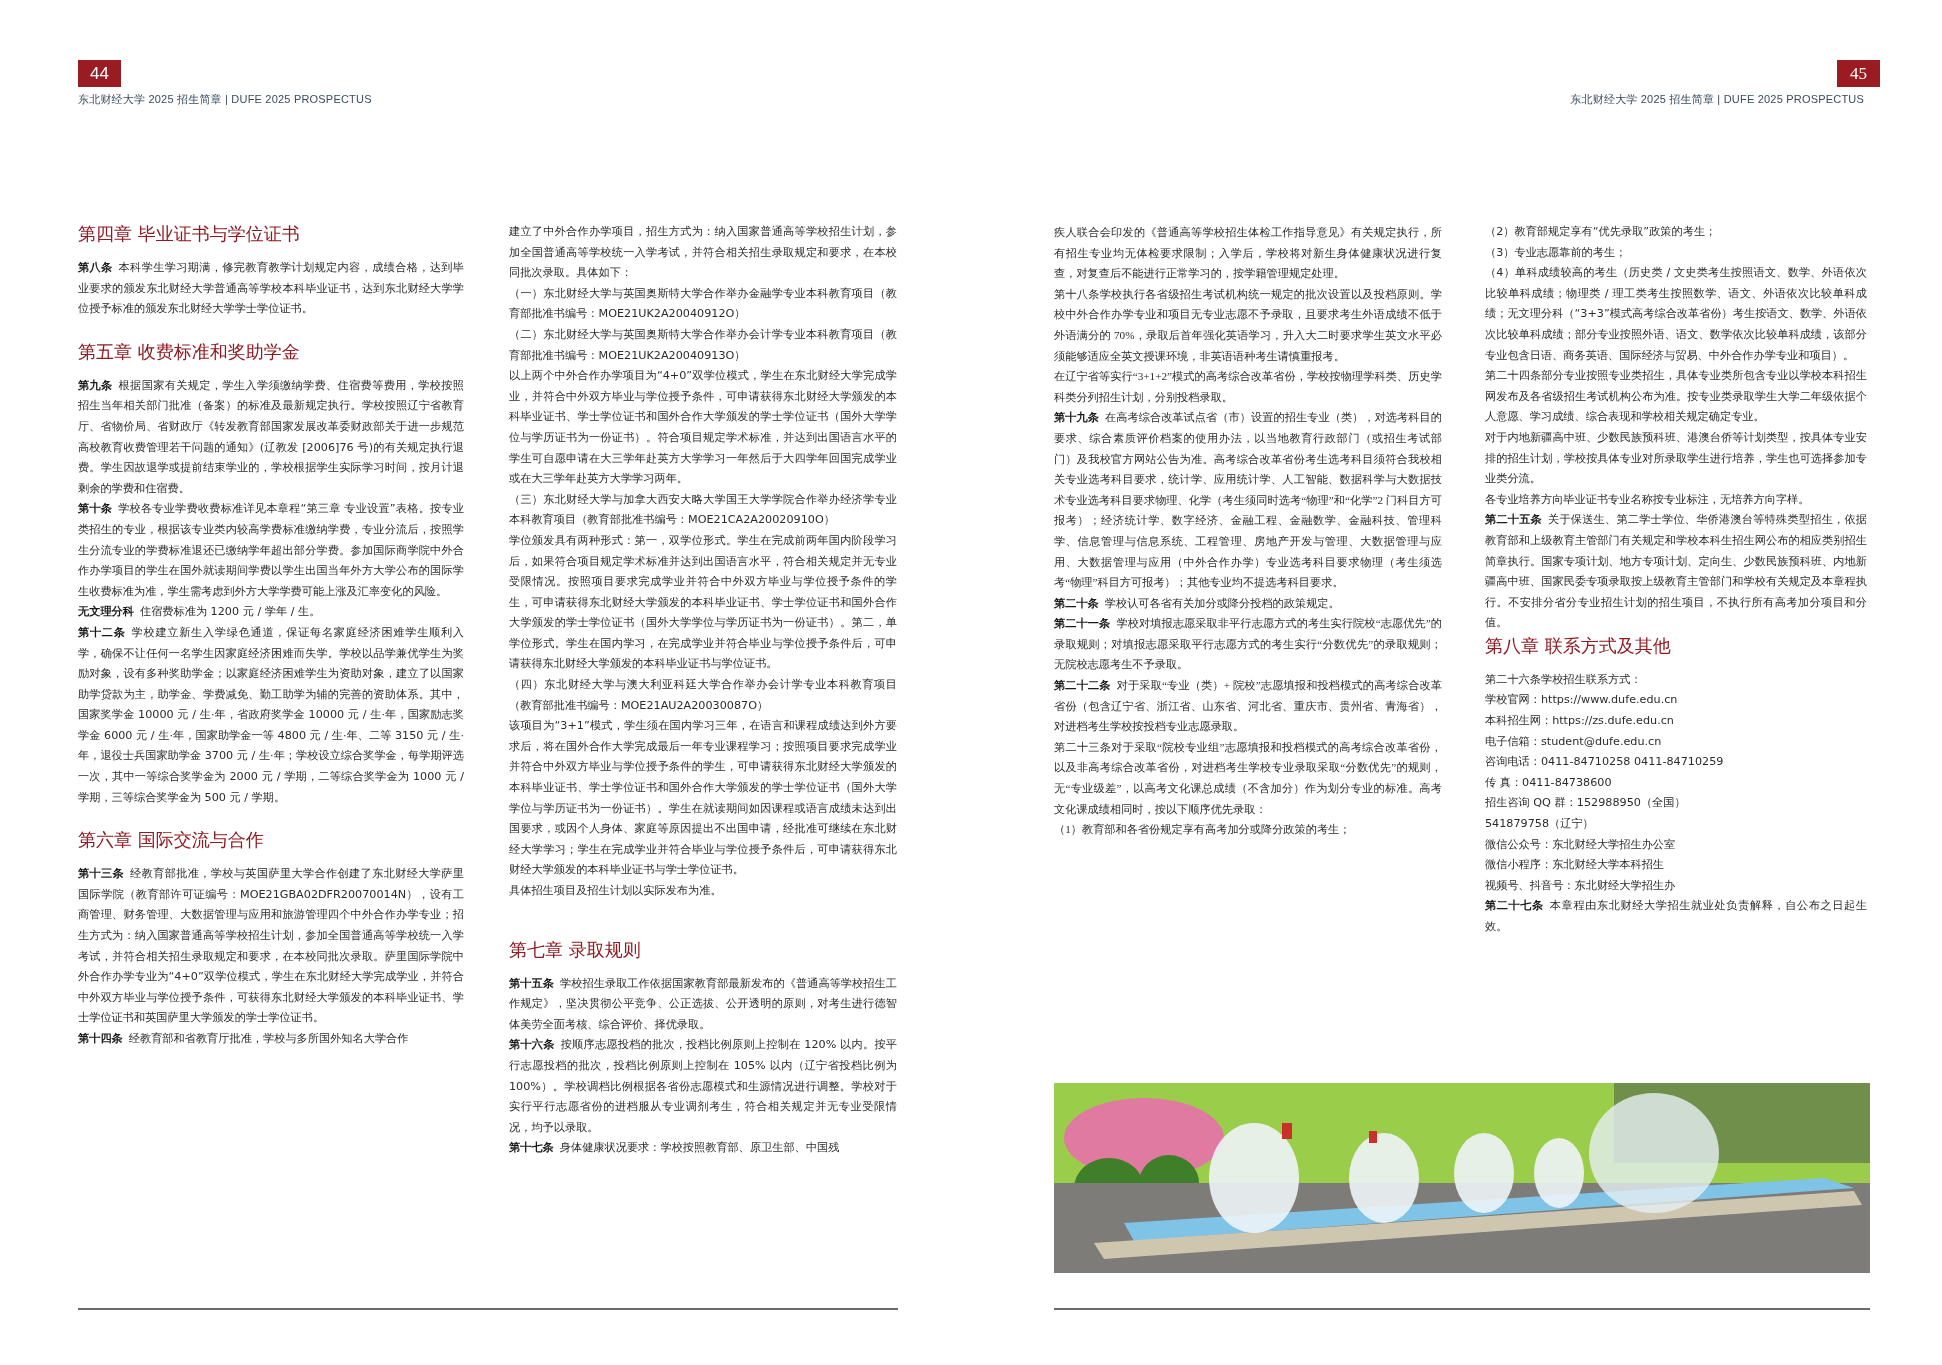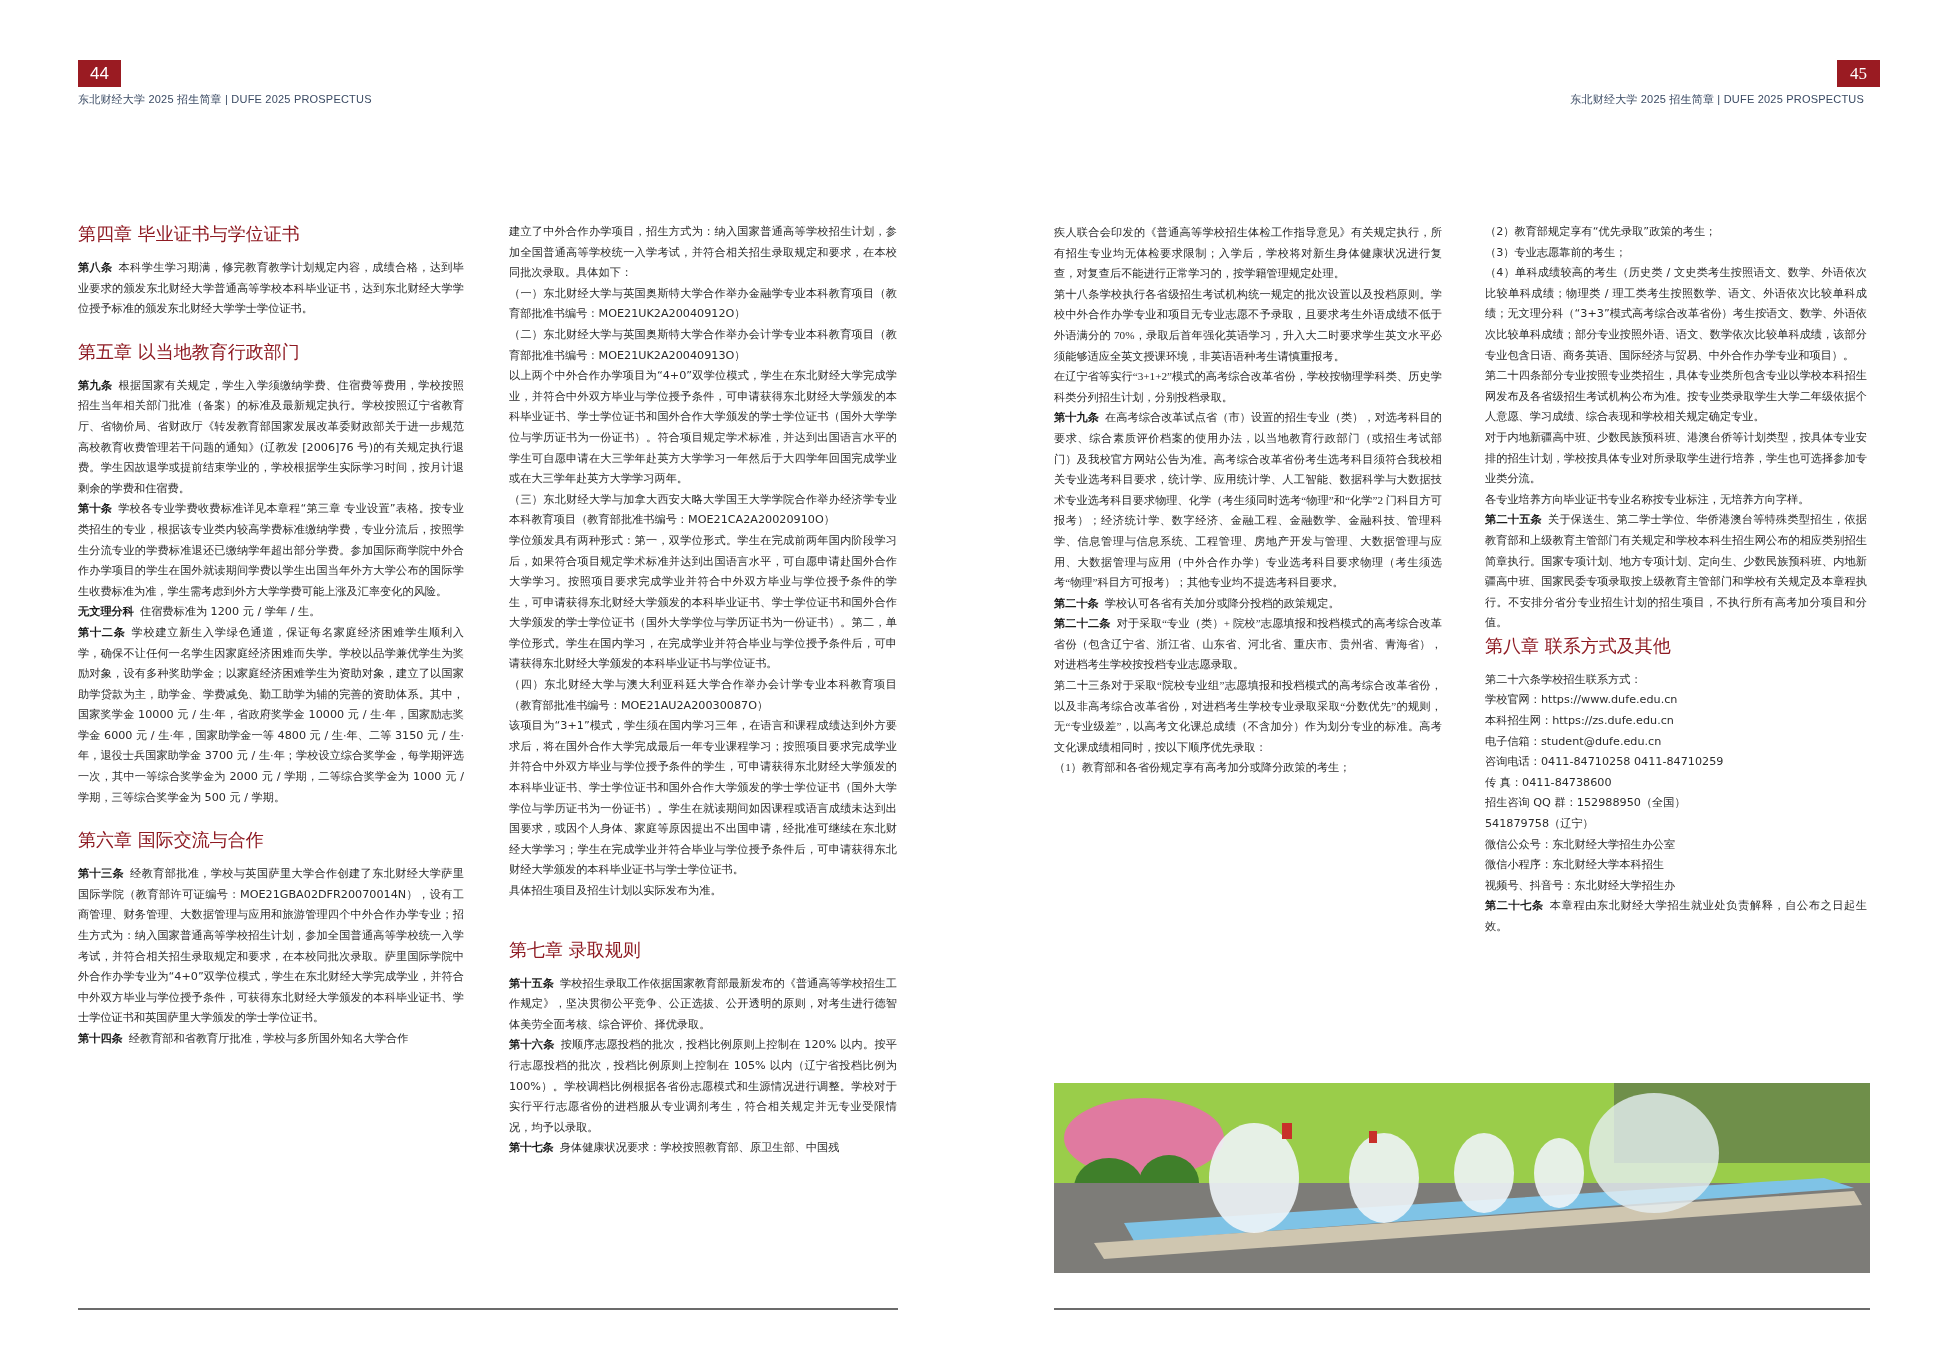--- a/index.html
+++ b/index.html
@@ -26,54 +26,55 @@
 
 <div class="page-num" style="left:78px;">44</div>
 <div class="running-head" style="left:78px;">东北财经大学 2025 招生简章 | DUFE 2025 PROSPECTUS</div>
 <div class="page-num" style="left:1837px;font-family:Liberation Serif, serif;">45</div>
 <div class="running-head" style="left:1570px; width:294px; text-align:right;">东北财经大学 2025 招生简章 | DUFE 2025 PROSPECTUS</div>
 
 <div class="col" style="left:78px; top:222px; width:386px;">
   <h2 class="chapter">第四章 毕业证书与学位证书</h2>
   <p class="article"><span class="lbl">第八条</span><span>本科学生学习期满，修完教育教学计划规定内容，成绩合格，达到毕业要求的颁发东北财经大学普通高等学校本科毕业证书，达到东北财经大学学位授予标准的颁发东北财经大学学士学位证书。</span></p>
   <div class="gap"></div>
-  <h2 class="chapter">第五章 以当地教育行政部门</h2>
+  <h2 class="chapter">第五章 收费标准和奖助学金</h2>
   <p class="article"><span class="lbl">第九条</span><span>根据国家有关规定，学生入学须缴纳学费、住宿费等费用，学校按照招生当年相关部门批准（备案）的标准及最新规定执行。学校按照辽宁省教育厅、省物价局、省财政厅《转发教育部国家发展改革委财政部关于进一步规范高校教育收费管理若干问题的通知》(辽教发 [2006]76 号)的有关规定执行退费。学生因故退学或提前结束学业的，学校根据学生实际学习时间，按月计退剩余的学费和住宿费。</span></p>
   <p class="article"><span class="lbl">第十条</span><span>学校各专业学费收费标准详见本章程“第三章 专业设置”表格。按专业类招生的专业，根据该专业类内较高学费标准缴纳学费，专业分流后，按照学生分流专业的学费标准退还已缴纳学年超出部分学费。参加国际商学院中外合作办学项目的学生在国外就读期间学费以学生出国当年外方大学公布的国际学生收费标准为准，学生需考虑到外方大学学费可能上涨及汇率变化的风险。</span></p>
   <p class="article"><span class="lbl">无文理分科</span><span>住宿费标准为 1200 元 / 学年 / 生。</span></p>
   <p class="article"><span class="lbl">第十二条</span><span>学校建立新生入学绿色通道，保证每名家庭经济困难学生顺利入学，确保不让任何一名学生因家庭经济困难而失学。学校以品学兼优学生为奖励对象，设有多种奖助学金；以家庭经济困难学生为资助对象，建立了以国家助学贷款为主，助学金、学费减免、勤工助学为辅的完善的资助体系。其中，国家奖学金 10000 元 / 生·年，省政府奖学金 10000 元 / 生·年，国家励志奖学金 6000 元 / 生·年，国家助学金一等 4800 元 / 生·年、二等 3150 元 / 生·年，退役士兵国家助学金 3700 元 / 生·年；学校设立综合奖学金，每学期评选一次，其中一等综合奖学金为 2000 元 / 学期，二等综合奖学金为 1000 元 / 学期，三等综合奖学金为 500 元 / 学期。</span></p>
   <div class="gap"></div>
   <h2 class="chapter">第六章 国际交流与合作</h2>
   <p class="article"><span class="lbl">第十三条</span><span>经教育部批准，学校与英国萨里大学合作创建了东北财经大学萨里国际学院（教育部许可证编号：MOE21GBA02DFR20070014N），设有工商管理、财务管理、大数据管理与应用和旅游管理四个中外合作办学专业；招生方式为：纳入国家普通高等学校招生计划，参加全国普通高等学校统一入学考试，并符合相关招生录取规定和要求，在本校同批次录取。萨里国际学院中外合作办学专业为“4+0”双学位模式，学生在东北财经大学完成学业，并符合中外双方毕业与学位授予条件，可获得东北财经大学颁发的本科毕业证书、学士学位证书和英国萨里大学颁发的学士学位证书。</span></p>
   <p class="article"><span class="lbl">第十四条</span><span>经教育部和省教育厅批准，学校与多所国外知名大学合作</span></p>
 </div>
 
 <div class="col" style="left:509px; top:222px; width:388px;">
   <p class="para">建立了中外合作办学项目，招生方式为：纳入国家普通高等学校招生计划，参加全国普通高等学校统一入学考试，并符合相关招生录取规定和要求，在本校同批次录取。具体如下：</p>
   <p class="para">（一）东北财经大学与英国奥斯特大学合作举办金融学专业本科教育项目（教育部批准书编号：MOE21UK2A20040912O）</p>
   <p class="para">（二）东北财经大学与英国奥斯特大学合作举办会计学专业本科教育项目（教育部批准书编号：MOE21UK2A20040913O）</p>
   <p class="para">以上两个中外合作办学项目为“4+0”双学位模式，学生在东北财经大学完成学业，并符合中外双方毕业与学位授予条件，可申请获得东北财经大学颁发的本科毕业证书、学士学位证书和国外合作大学颁发的学士学位证书（国外大学学位与学历证书为一份证书）。符合项目规定学术标准，并达到出国语言水平的学生可自愿申请在大三学年赴英方大学学习一年然后于大四学年回国完成学业或在大三学年赴英方大学学习两年。</p>
   <p class="para">（三）东北财经大学与加拿大西安大略大学国王大学学院合作举办经济学专业本科教育项目（教育部批准书编号：MOE21CA2A20020910O）</p>
-  <p class="para">学位颁发具有两种形式：第一，双学位形式。学生在完成前两年国内阶段学习后，如果符合项目规定学术标准并达到出国语言水平，可自愿申请赴国外合作大学学习。按照项目要求完成学业并符合中外双方毕业与学位授予条件的学生，可申请获得东北财经大学颁发的本科毕业证书、学士学位证书和国外合作大学颁发的学士学位证书（国外大学学位与学历证书为一份证书）。第二，单学位形式。学生在国内学习，在完成学业并符合毕业与学位授予条件后，可申请获得东北财经大学颁发的本科毕业证书与学位证书。</p>
+  <p class="para">学位颁发具有两种形式：第一，双学位形式。学生在完成前两年国内阶段学习后，如果符合项目规定学术标准并达到出国语言水平，符合相关规定并无专业受限情况。按照项目要求完成学业并符合中外双方毕业与学位授予条件的学生，可申请获得东北财经大学颁发的本科毕业证书、学士学位证书和国外合作大学颁发的学士学位证书（国外大学学位与学历证书为一份证书）。第二，单学位形式。学生在国内学习，在完成学业并符合毕业与学位授予条件后，可申请获得东北财经大学颁发的本科毕业证书与学位证书。</p>
   <p class="para">（四）东北财经大学与澳大利亚科廷大学合作举办会计学专业本科教育项目（教育部批准书编号：MOE21AU2A20030087O）</p>
   <p class="para">该项目为“3+1”模式，学生须在国内学习三年，在语言和课程成绩达到外方要求后，将在国外合作大学完成最后一年专业课程学习；按照项目要求完成学业并符合中外双方毕业与学位授予条件的学生，可申请获得东北财经大学颁发的本科毕业证书、学士学位证书和国外合作大学颁发的学士学位证书（国外大学学位与学历证书为一份证书）。学生在就读期间如因课程或语言成绩未达到出国要求，或因个人身体、家庭等原因提出不出国申请，经批准可继续在东北财经大学学习；学生在完成学业并符合毕业与学位授予条件后，可申请获得东北财经大学颁发的本科毕业证书与学士学位证书。</p>
   <p class="para">具体招生项目及招生计划以实际发布为准。</p>
   <div class="gap" style="height:36px;"></div>
   <h2 class="chapter">第七章 录取规则</h2>
   <p class="article"><span class="lbl">第十五条</span><span>学校招生录取工作依据国家教育部最新发布的《普通高等学校招生工作规定》，坚决贯彻公平竞争、公正选拔、公开透明的原则，对考生进行德智体美劳全面考核、综合评价、择优录取。</span></p>
   <p class="article"><span class="lbl">第十六条</span><span>按顺序志愿投档的批次，投档比例原则上控制在 120% 以内。按平行志愿投档的批次，投档比例原则上控制在 105% 以内（辽宁省投档比例为 100%）。学校调档比例根据各省份志愿模式和生源情况进行调整。学校对于实行平行志愿省份的进档服从专业调剂考生，符合相关规定并无专业受限情况，均予以录取。</span></p>
   <p class="article"><span class="lbl">第十七条</span><span>身体健康状况要求：学校按照教育部、原卫生部、中国残</span></p>
 </div>
 
 <div class="col" style="left:1054px; top:222px; width:388px;font-family:Liberation Serif, serif;">
   <p class="article">疾人联合会印发的《普通高等学校招生体检工作指导意见》有关规定执行，所有招生专业均无体检要求限制；入学后，学校将对新生身体健康状况进行复查，对复查后不能进行正常学习的，按学籍管理规定处理。</p>
   <p class="para"><span class="lbl">第十八条</span><span>学校执行各省级招生考试机构统一规定的批次设置以及投档原则。学校中外合作办学专业和项目无专业志愿不予录取，且要求考生外语成绩不低于外语满分的 70%，录取后首年强化英语学习，升入大二时要求学生英文水平必须能够适应全英文授课环境，非英语语种考生请慎重报考。</span></p>
   <p class="article">在辽宁省等实行“3+1+2”模式的高考综合改革省份，学校按物理学科类、历史学科类分列招生计划，分别投档录取。</p>
   <p class="article"><span class="lbl">第十九条</span><span>在高考综合改革试点省（市）设置的招生专业（类），对选考科目的要求、综合素质评价档案的使用办法，以当地教育行政部门（或招生考试部门）及我校官方网站公告为准。高考综合改革省份考生选考科目须符合我校相关专业选考科目要求，统计学、应用统计学、人工智能、数据科学与大数据技术专业选考科目要求物理、化学（考生须同时选考“物理”和“化学”2 门科目方可报考）；经济统计学、数字经济、金融工程、金融数学、金融科技、管理科学、信息管理与信息系统、工程管理、房地产开发与管理、大数据管理与应用、大数据管理与应用（中外合作办学）专业选考科目要求物理（考生须选考“物理”科目方可报考）；其他专业均不提选考科目要求。</span></p>
   <p class="article"><span class="lbl">第二十条</span><span>学校认可各省有关加分或降分投档的政策规定。</span></p>
+  <p class="article"><span class="lbl">第二十一条</span><span>学校对填报志愿采取非平行志愿方式的考生实行院校“志愿优先”的录取规则；对填报志愿采取平行志愿方式的考生实行“分数优先”的录取规则；无院校志愿考生不予录取。</span></p>
   <p class="article"><span class="lbl">第二十二条</span><span>对于采取“专业（类）+ 院校”志愿填报和投档模式的高考综合改革省份（包含辽宁省、浙江省、山东省、河北省、重庆市、贵州省、青海省），对进档考生学校按投档专业志愿录取。</span></p>
   <p class="para"><span class="lbl">第二十三条</span><span>对于采取“院校专业组”志愿填报和投档模式的高考综合改革省份，以及非高考综合改革省份，对进档考生学校专业录取采取“分数优先”的规则，无“专业级差”，以高考文化课总成绩（不含加分）作为划分专业的标准。高考文化课成绩相同时，按以下顺序优先录取：</span></p>
   <p class="para">（1）教育部和各省份规定享有高考加分或降分政策的考生；</p>
 </div>
 
 <div class="col" style="left:1485px; top:222px; width:382px;">
   <p class="para">（2）教育部规定享有“优先录取”政策的考生；</p>
   <p class="para">（3）专业志愿靠前的考生；</p>
   <p class="article">（4）单科成绩较高的考生（历史类 / 文史类考生按照语文、数学、外语依次比较单科成绩；物理类 / 理工类考生按照数学、语文、外语依次比较单科成绩；无文理分科（“3+3”模式高考综合改革省份）考生按语文、数学、外语依次比较单科成绩；部分专业按照外语、语文、数学依次比较单科成绩，该部分专业包含日语、商务英语、国际经济与贸易、中外合作办学专业和项目）。</p>
   <p class="para"><span class="lbl">第二十四条</span><span>部分专业按照专业类招生，具体专业类所包含专业以学校本科招生网发布及各省级招生考试机构公布为准。按专业类录取学生大学二年级依据个人意愿、学习成绩、综合表现和学校相关规定确定专业。</span></p>

